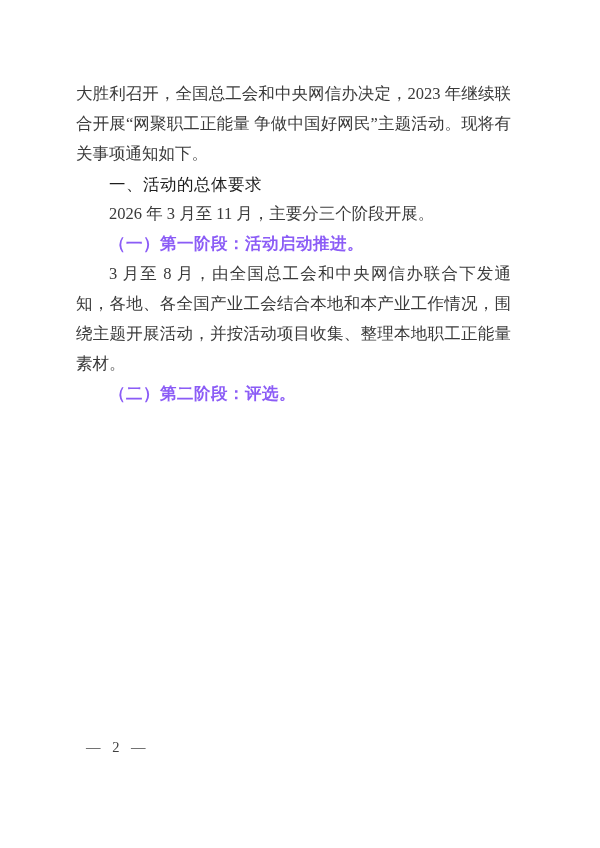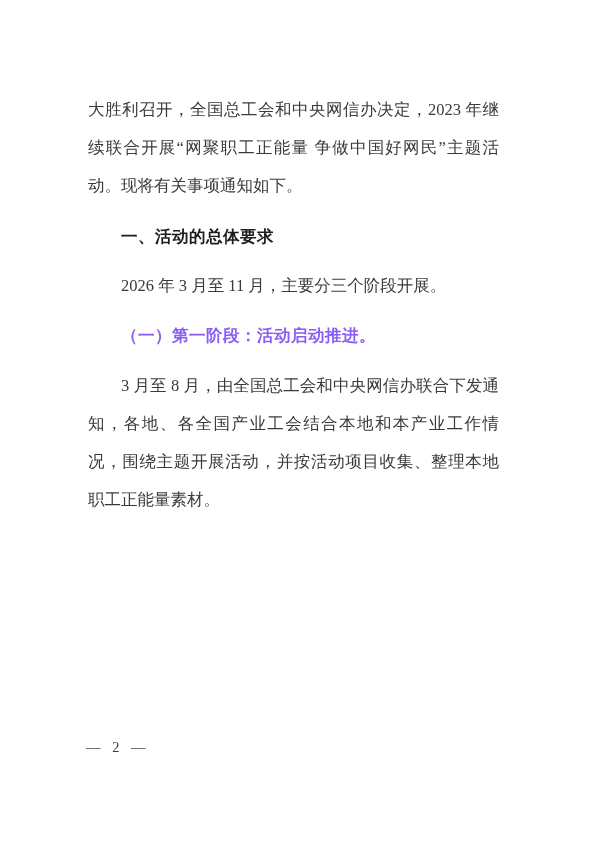--- a/index.html
+++ b/index.html
@@ -13,32 +13,32 @@
     overflow: hidden;
     font-family: "Liberation Serif", "DejaVu Serif", serif;
   }
   .content {
     position: absolute;
     left: 76px;
     top: 79px;
     width: 435px;
   }
   p.para {
-    margin: 12px;
+    margin: 0;
     font-size: 16.5px;
-    line-height: 38px;
+    line-height: 30px;
     color: #3a3a3a;
     text-align: justify;
     font-family: "Liberation Serif", "DejaVu Serif", serif;
   }
   p.body, p.heading1, p.heading2 { text-indent: 33px; }
   p.body-cont { text-indent: 0; }
   p.heading1 {
     font-family: "Liberation Sans", "DejaVu Sans", sans-serif;
-    font-weight: 700;
+    font-weight: 400;
     color: #1d1d1d;
     text-align: left;
     letter-spacing: 0.5px;
   }
   p.heading2 {
     font-weight: 700;
     color: #8b5cf6;
     text-align: left;
     letter-spacing: 0.5px;
   }
@@ -59,17 +59,18 @@
 </head>
 <body>
 
 <div class="page">
   <main class="content" id="doc-body">
       <p class="para body-cont">大胜利召开，全国总工会和中央网信办决定，2023 年继续联合开展“网聚职工正能量 争做中国好网民”主题活动。现将有关事项通知如下。</p>
       <p class="para heading1">一、活动的总体要求</p>
       <p class="para body">2026 年 3 月至 11 月，主要分三个阶段开展。</p>
       <p class="para heading2">（一）第一阶段：活动启动推进。</p>
       <p class="para body">3 月至 8 月，由全国总工会和中央网信办联合下发通知，各地、各全国产业工会结合本地和本产业工作情况，围绕主题开展活动，并按活动项目收集、整理本地职工正能量素材。</p>
+      <p class="para heading2">（二）第二阶段：评选。</p>
     </main>
   <div class="footer">
     <span class="pagenum">— 2 —</span>
   </div>
 </div>
 
 </body></html>

